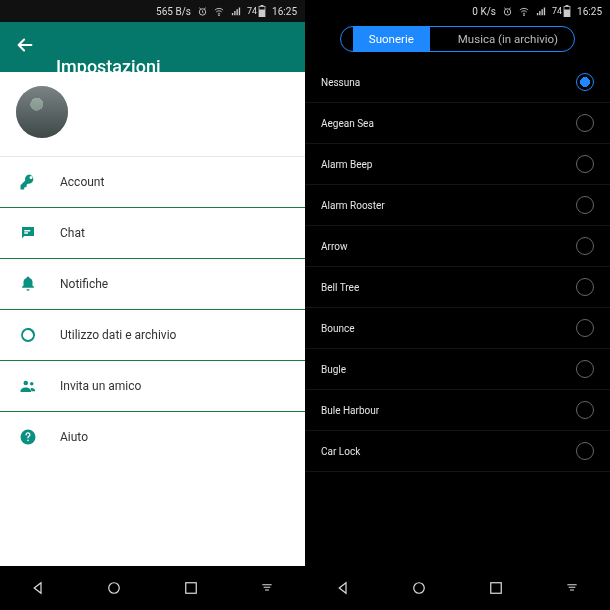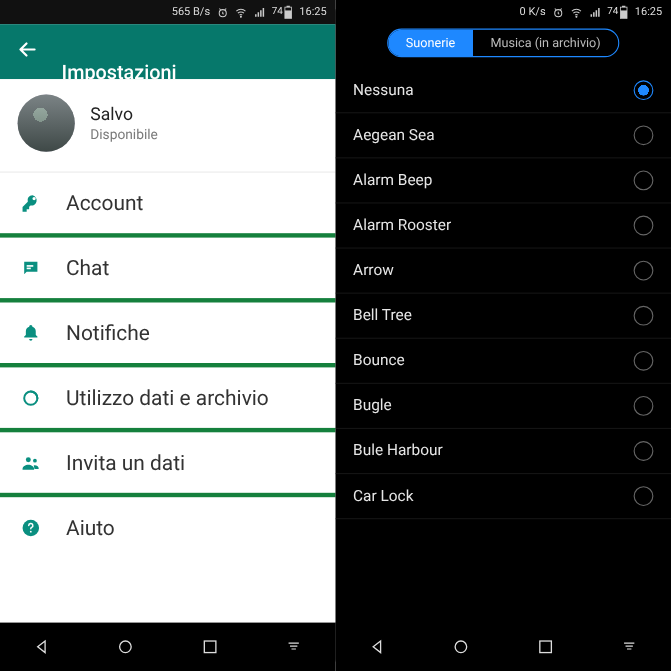--- a/index.html
+++ b/index.html
@@ -17,41 +17,41 @@
   .wa-header { background: #06786b; color: #fff; height: 50px; display: flex; align-items: center; padding: 0 14px; gap: 20px; }
   .wa-title { font-size: 18px; font-weight: 500; margin-top: 38px; }
 
   .profile { display:flex; align-items:center; gap:14px; padding:14px 16px 18px; background:#fff; border-bottom:1px solid #e6e6e6; }
   .avatar { width:52px; height:52px; border-radius:50%; background: radial-gradient(circle at 40% 35%, #9aa 0 14%, #556 14% 100%); position:relative; overflow:hidden; }
   .avatar::after{ content:""; position:absolute; inset:0; background: linear-gradient(180deg, rgba(180,200,180,.4), rgba(40,60,40,.5)); }
   .profile-name { font-size:16px; color:#222; }
   .profile-status { font-size:12.5px; color:#7a7a7a; margin-top:2px; }
 
   .settings-list { background:#fff; flex:1; }
-  .settings-item { display:flex; align-items:center; gap:22px; padding:16px 18px; color:#333; font-size:19px; cursor:pointer; }
-  .settings-item + .settings-item { border-top:4px solid #15803d; }
+  .settings-item { display:flex; align-items:center; gap:22px; padding:16px 18px; color:#333; font-size:12px; cursor:pointer; }
+  .settings-item + .settings-item { border-top:1px solid #15803d; }
   .settings-item .ico { width:20px; display:flex; justify-content:center; color:#0a8f80; }
   .settings-item .ico svg { display:block; }
 
   .navbar { height: 44px; background:#000; display:flex; align-items:center; justify-content:space-around; }
   .navbar .nbtn { width:24px; height:24px; display:flex; align-items:center; justify-content:center; }
 
   
   .right { background:#000; color:#eee;border-radius:11px; }
   .picker-header { height: 48px; display:flex; align-items:center; justify-content:space-between; padding:0 14px; }
   .picker-header .title { font-size:16px; color:#fff; }
   .x-btn svg, .check-btn svg { display:block; }
 
   .segmented { display:flex; justify-content:center; padding:4px 0 10px; }
   .seg-track { display:flex; border:1px solid #1e88ff; border-radius:13px; overflow:hidden; height:26px; font-size:11.5px; }
-  .seg { padding:0 16px; display:flex; align-items:center; color:#bbb; }
+  .seg { padding:0 16px; display:flex; align-items:center; color:#bbb;margin-left:12px; }
   .seg.active { background:#1e88ff; color:#fff; }
 
   .ringtones { flex:1; overflow:hidden; }
-  .ring-item { display:flex; align-items:center; justify-content:space-between; padding:11px 16px; font-size:14px; color:#e6e6e6; cursor:pointer; }
+  .ring-item { display:flex; align-items:center; justify-content:space-between; padding:11px 16px; font-size:10px; color:#e6e6e6; cursor:pointer; }
   .ring-item + .ring-item { border-top:1px solid #141414; }
   .radio { width:18px; height:18px; border:1.6px solid #666; border-radius:50%; }
   .radio.selected { border-color:#1e88ff; background:radial-gradient(circle,#1e88ff 0 42%, #000 44% 100%); }
 
 </style>
 </head>
 <body>
 
 <div class="wrap">
 
@@ -86,24 +86,20 @@
       <span>
         <svg width="22" height="22" viewBox="0 0 24 24" fill="none" stroke="#fff" stroke-width="2.2" stroke-linecap="round" stroke-linejoin="round">
             <path d="M19 12H5M11 18l-6-6 6-6"></path>
           </svg>
       </span>
       <span class="wa-title">Impostazioni</span>
     </div>
 
     <div class="profile">
       <div class="avatar"></div>
-      <div>
-        <div class="profile-name">Salvo</div>
-        <div class="profile-status">Disponibile</div>
-      </div>
     </div>
 
     <div class="settings-list">
 
       <div class="settings-item">
         <span class="ico">
           <svg width="18" height="18" viewBox="0 0 24 24" fill="#0a8f80">
               <path d="M14 2a6 6 0 0 0-5.65 8L2 16.35V22h5v-3h3v-3l1.65-1.65A6 6 0 1 0 14 2zm2 6a2 2 0 1 1 0-4 2 2 0 0 1 0 4z"></path>
             </svg>
         </span>
@@ -141,21 +137,21 @@
       </div>
 
       <div class="settings-item">
         <span class="ico">
           <svg width="20" height="18" viewBox="0 0 24 24" fill="#0a8f80">
               <circle cx="9" cy="8" r="3"></circle>
               <circle cx="17" cy="9" r="2.3"></circle>
               <path d="M2 19c0-3 3.5-5 7-5s7 2 7 5v1H2v-1zM15.5 15c.5-.3 1-.5 1.5-.5 2 0 4.5 1.3 4.5 3.5V19h-5"></path>
             </svg>
         </span>
-        <span>Invita un dati</span>
+        <span>Invita un amico</span>
       </div>
 
       <div class="settings-item">
         <span class="ico">
           <svg width="18" height="18" viewBox="0 0 24 24" fill="#0a8f80">
               <circle cx="12" cy="12" r="10"></circle>
               <path d="M9.5 9a2.5 2.5 0 1 1 3.5 2.3c-.8.4-1 1-1 1.7" stroke="#fff" stroke-width="1.8" fill="none" stroke-linecap="round"></path>
               <circle cx="12" cy="16.5" r="1.1" fill="#fff"></circle>
             </svg>
         </span>

